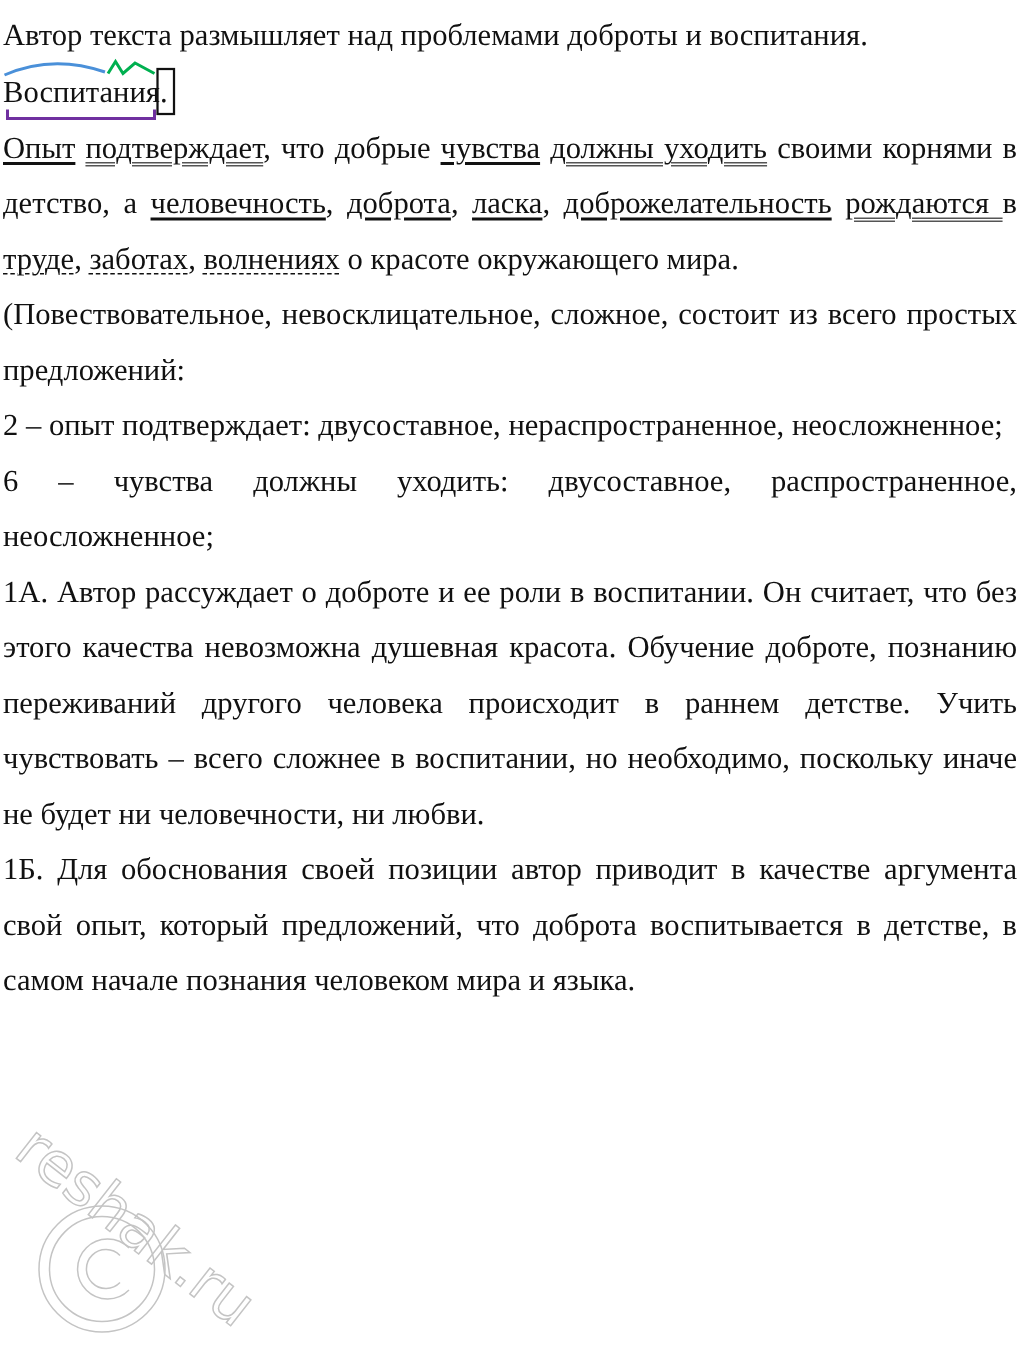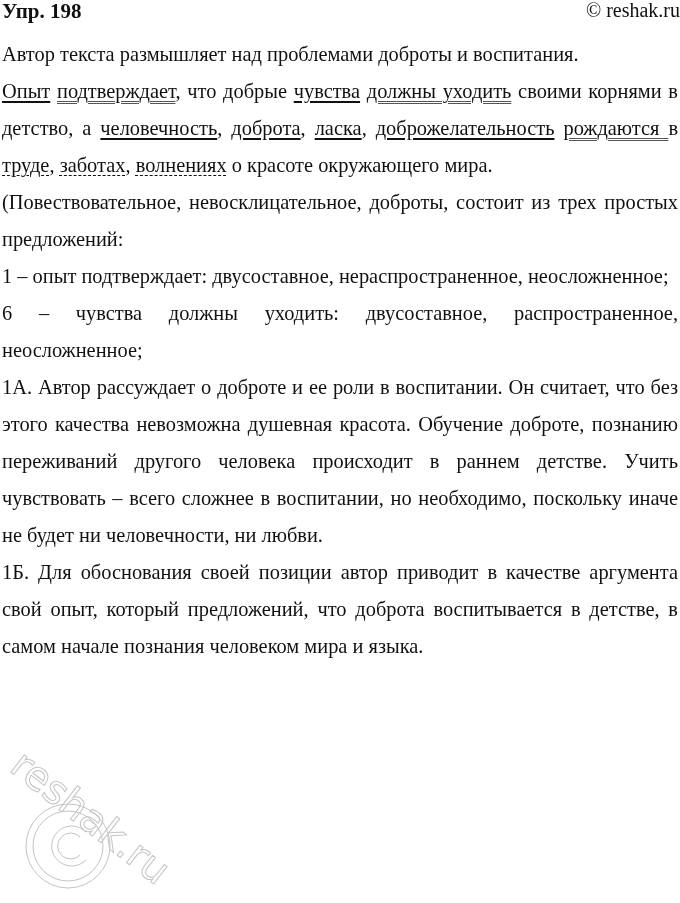--- a/index.html
+++ b/index.html
@@ -35,32 +35,41 @@
   .obj {
     text-decoration: underline dashed; text-decoration-thickness: 1px; text-underline-offset: 3px;
   }
   .watermark { position: absolute; left: 0; top: 748px; pointer-events: none; }
 </style>
 </head>
 <body>
 
 <div class="page">
 
-  <div class="header-row">
-    <div class="title">Упр. 198</div>
-    <div class="copyright">© reshak.ru</div>
-  </div>
 
   <p class="line intro">Автор текста размышляет над проблемами доброты и воспитания.</p>
 
+  <div class="morph-wrap">
+    <svg class="morph-svg" width="130" height="46" viewBox="0 0 130 46">
+
+      <path d="M3 13 Q 35 -1 70 11" fill="none" stroke="#4a90d9" stroke-width="2"></path>
+
+      <polyline points="72,12 77,4 82,12 90,5 103,12" fill="none" stroke="#00b050" stroke-width="2"></polyline>
+
+      <rect x="105" y="9" width="11" height="30" fill="none" stroke="#111111" stroke-width="1.5"></rect>
+
+      <polyline points="5,36 5,42 103,42 103,36" fill="none" stroke="#7030a0" stroke-width="2"></polyline>
+    </svg>
+    <span class="morph-word"><span>Воспитани</span><span>я</span><span>.</span></span>
+  </div>
 
   <p class="para" id="analyzed-sentence"><span class="subj">Опыт</span><span> </span><span class="pred">подтверждает</span><span>, что добрые </span><span class="subj">чувства</span><span> </span><span class="pred">должны уходить</span><span> своими корнями в детство, а </span><span class="subj">человечность</span><span>, </span><span class="subj">доброта</span><span>, </span><span class="subj">ласка</span><span>, </span><span class="subj">доброжелательность</span><span> </span><span class="pred">рождаются </span><span>в </span><span class="obj">труде</span><span>, </span><span class="obj">заботах</span><span>, </span><span class="obj">волнениях</span><span> о красоте окружающего мира.</span></p>
 
-  <p class="para">(Повествовательное, невосклицательное, доброты, состоит из трех простых предложений:</p>
-  <p class="para">1 – опыт подтверждает: двусоставное, нераспространенное, неосложненное;</p>
+  <p class="para">(Повествовательное, невосклицательное, сложное, состоит из всего простых предложений:</p>
+  <p class="para">2 – опыт подтверждает: двусоставное, нераспространенное, неосложненное;</p>
   <p class="para">6 – чувства должны уходить: двусоставное, распространенное, неосложненное;</p>
 
   <p class="para">1А. Автор рассуждает о доброте и ее роли в воспитании. Он считает, что без этого качества невозможна душевная красота. Обучение доброте, познанию переживаний другого человека происходит в раннем детстве. Учить чувствовать – всего сложнее в воспитании, но необходимо, поскольку иначе не будет ни человечности, ни любви.</p>
   <p class="para">1Б. Для обоснования своей позиции автор приводит в качестве аргумента свой опыт, который предложений, что доброта воспитывается в детстве, в самом начале познания человеком мира и языка.</p>
 </div>
 
 <svg class="watermark" width="190" height="160" viewBox="0 0 190 160">
   <g fill="none" stroke="#c4c4c4" stroke-width="1">
     <circle cx="68" cy="98" r="42"></circle>
     <circle cx="68" cy="98" r="35"></circle>

